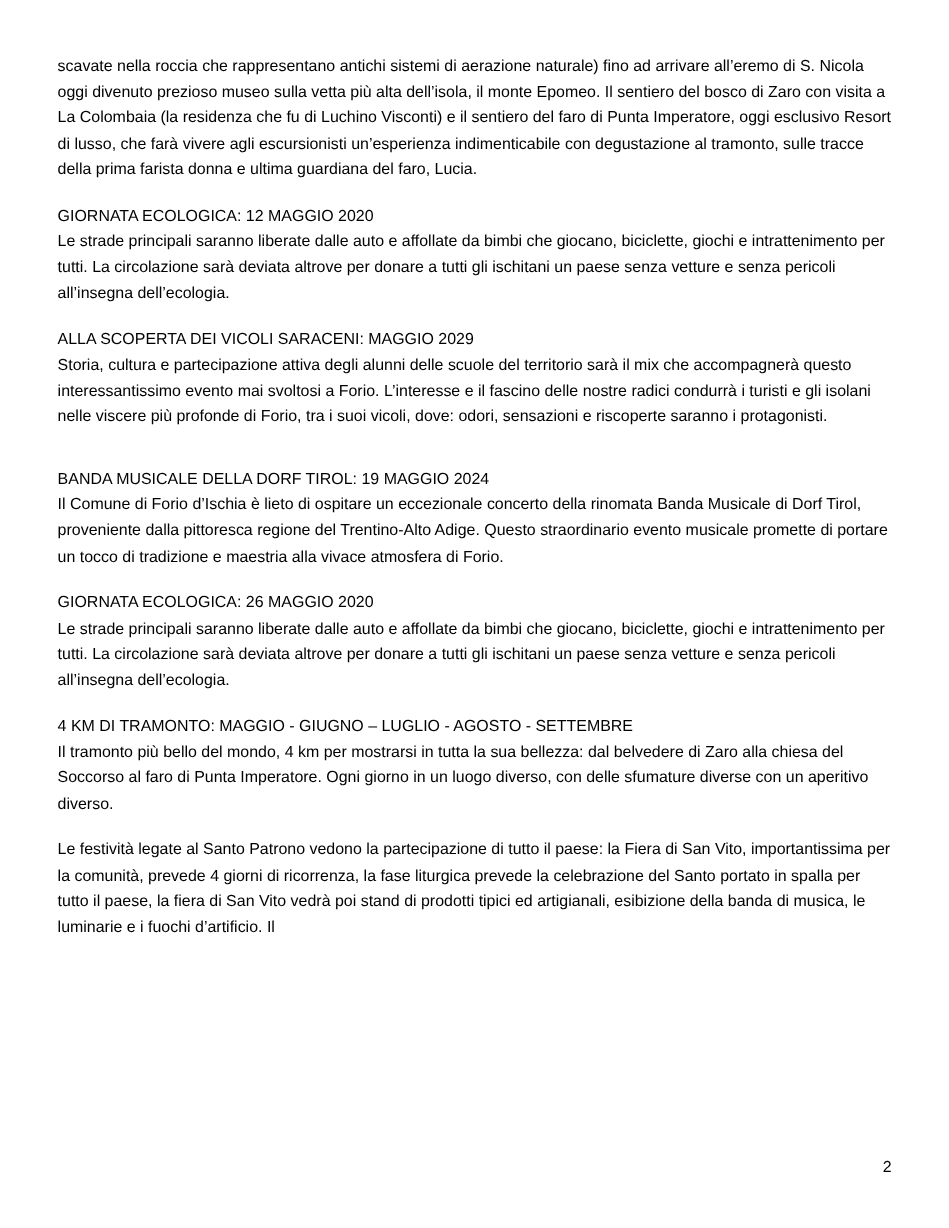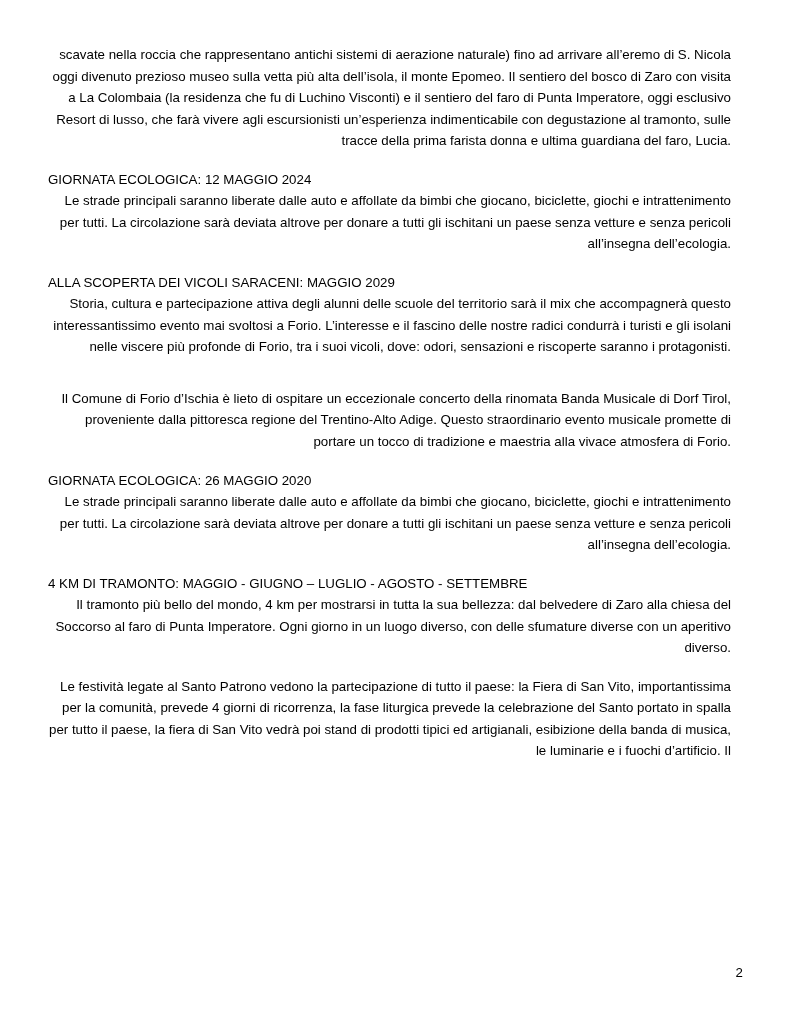--- a/index.html
+++ b/index.html
@@ -20,22 +20,21 @@
     box-sizing: border-box;
     padding: 44px 48px 30px 48px;
     background: #ffffff;
   }
   .doc-body {
     font-size: 13.3px;
     line-height: 1.62;
     text-align: left;
   }
   .para {
-    margin: 0 12px 0 0;
-    text-align: right;
+    margin: 0 0 0 0;
   }
   .block {
     margin-bottom: 17px;
   }
   .block:last-of-type {
     margin-bottom: 0;
   }
   .heading {
     margin: 0;
     font-size: 13.3px;
@@ -57,30 +56,31 @@
 <body>
 
 <div class="page">
   <div class="doc-body">
 
     <div class="block">
       <p class="para">scavate nella roccia che rappresentano antichi sistemi di aerazione naturale) fino ad arrivare all’eremo di S. Nicola oggi divenuto prezioso museo sulla vetta più alta dell’isola, il monte Epomeo. Il sentiero del bosco di Zaro con visita a La Colombaia (la residenza che fu di Luchino Visconti) e il sentiero del faro di Punta Imperatore, oggi esclusivo Resort di lusso, che farà vivere agli escursionisti un’esperienza indimenticabile con degustazione al tramonto, sulle tracce della prima farista donna e ultima guardiana del faro, Lucia.</p>
     </div>
 
     <div class="block">
-      <p class="heading">GIORNATA ECOLOGICA: 12 MAGGIO 2024</p>
+      <p class="heading">GIORNATA ECOLOGICA: 12 MAGGIO 2020</p>
       <p class="para">Le strade principali saranno liberate dalle auto e affollate da bimbi che giocano, biciclette, giochi e intrattenimento per tutti. La circolazione sarà deviata altrove per donare a tutti gli ischitani un paese senza vetture e senza pericoli all’insegna dell’ecologia.</p>
     </div>
 
     <div class="block">
       <p class="heading">ALLA SCOPERTA DEI VICOLI SARACENI: MAGGIO 2029</p>
       <p class="para">Storia, cultura e partecipazione attiva degli alunni delle scuole del territorio sarà il mix che accompagnerà questo interessantissimo evento mai svoltosi a Forio. L’interesse e il fascino delle nostre radici condurrà i turisti e gli isolani nelle viscere più profonde di Forio, tra i suoi vicoli, dove: odori, sensazioni e riscoperte saranno i protagonisti.</p>
     </div>
 
     <div class="block gap-extra">
+      <p class="heading">BANDA MUSICALE DELLA DORF TIROL: 19 MAGGIO 2024</p>
       <p class="para">Il Comune di Forio d’Ischia è lieto di ospitare un eccezionale concerto della rinomata Banda Musicale di Dorf Tirol, proveniente dalla pittoresca regione del Trentino-Alto Adige. Questo straordinario evento musicale promette di portare un tocco di tradizione e maestria alla vivace atmosfera di Forio.</p>
     </div>
 
     <div class="block">
       <p class="heading">GIORNATA ECOLOGICA: 26 MAGGIO 2020</p>
       <p class="para">Le strade principali saranno liberate dalle auto e affollate da bimbi che giocano, biciclette, giochi e intrattenimento per tutti. La circolazione sarà deviata altrove per donare a tutti gli ischitani un paese senza vetture e senza pericoli all’insegna dell’ecologia.</p>
     </div>
 
     <div class="block">
     </div>

